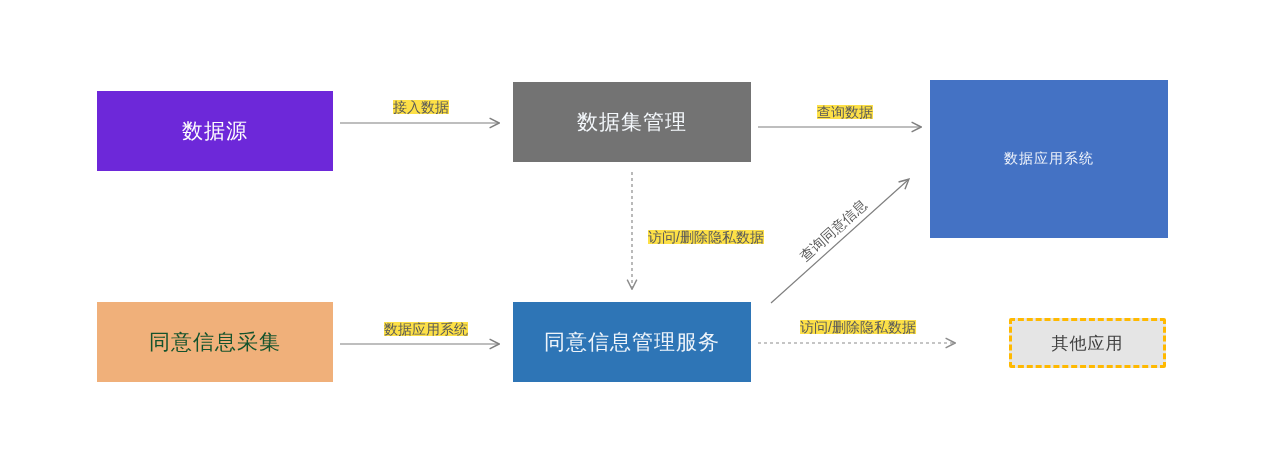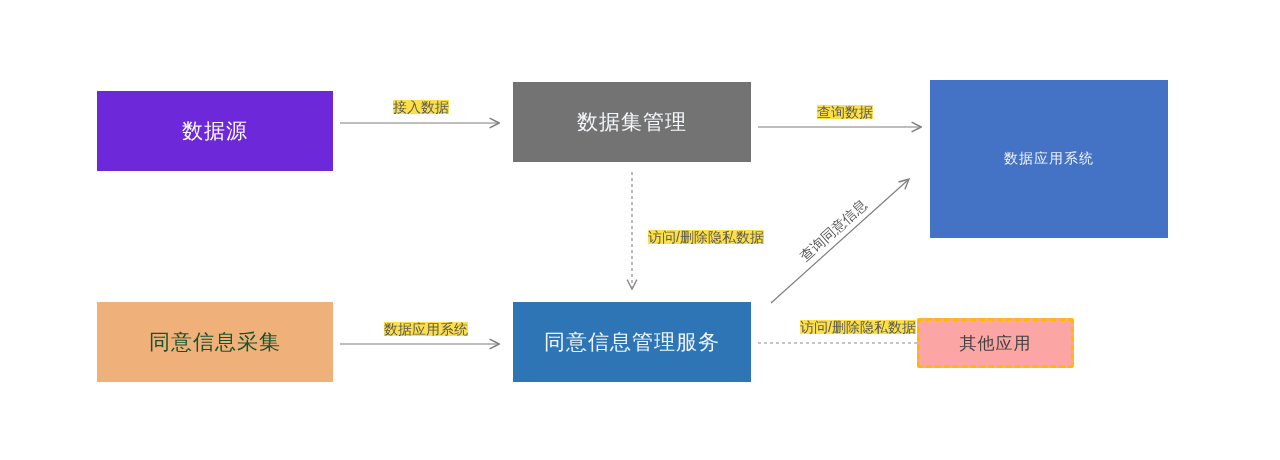--- a/index.html
+++ b/index.html
@@ -17,22 +17,22 @@
     box-sizing:border-box;
     letter-spacing:1px;
   }
   .node-label{white-space:nowrap;}
   .n-data-source{left:97px;top:82px;width:236px;height:80px;background:#6d28d9;color:#fdfdfd;font-size:21px;margin-top:9px;}
   .n-dataset-mgmt{left:513px;top:82px;width:238px;height:80px;background:#737373;color:#f4f8fc;font-size:21px;}
   .n-data-app{left:930px;top:80px;width:238px;height:158px;background:#4472C4;color:#eef2fa;font-size:14px;}
   .n-consent-collect{left:97px;top:302px;width:236px;height:80px;background:#F0B07A;color:#14532d;font-size:21px;}
   .n-consent-mgmt{left:513px;top:302px;width:238px;height:80px;background:#2E75B6;color:#eef4fa;font-size:21px;}
   .n-other-apps{
-    left:917px;top:318px;width:157px;height:50px;
-    background:#fca5a5;border:3px dashed #FFB900;border-radius:2px;
+    left:1009px;top:318px;width:157px;height:50px;
+    background:#e5e5e5;border:3px dashed #FFB900;border-radius:2px;
     color:#404040;font-size:17px;letter-spacing:1px;
   }
   .edge-label{
     position:absolute;
     color:#595959;font-size:14px;line-height:1;
     white-space:nowrap;
     background:#fde047;
   }
   .el-center{transform:translate(-50%,-50%);}
   .el-access-data{left:421px;top:107px;}

